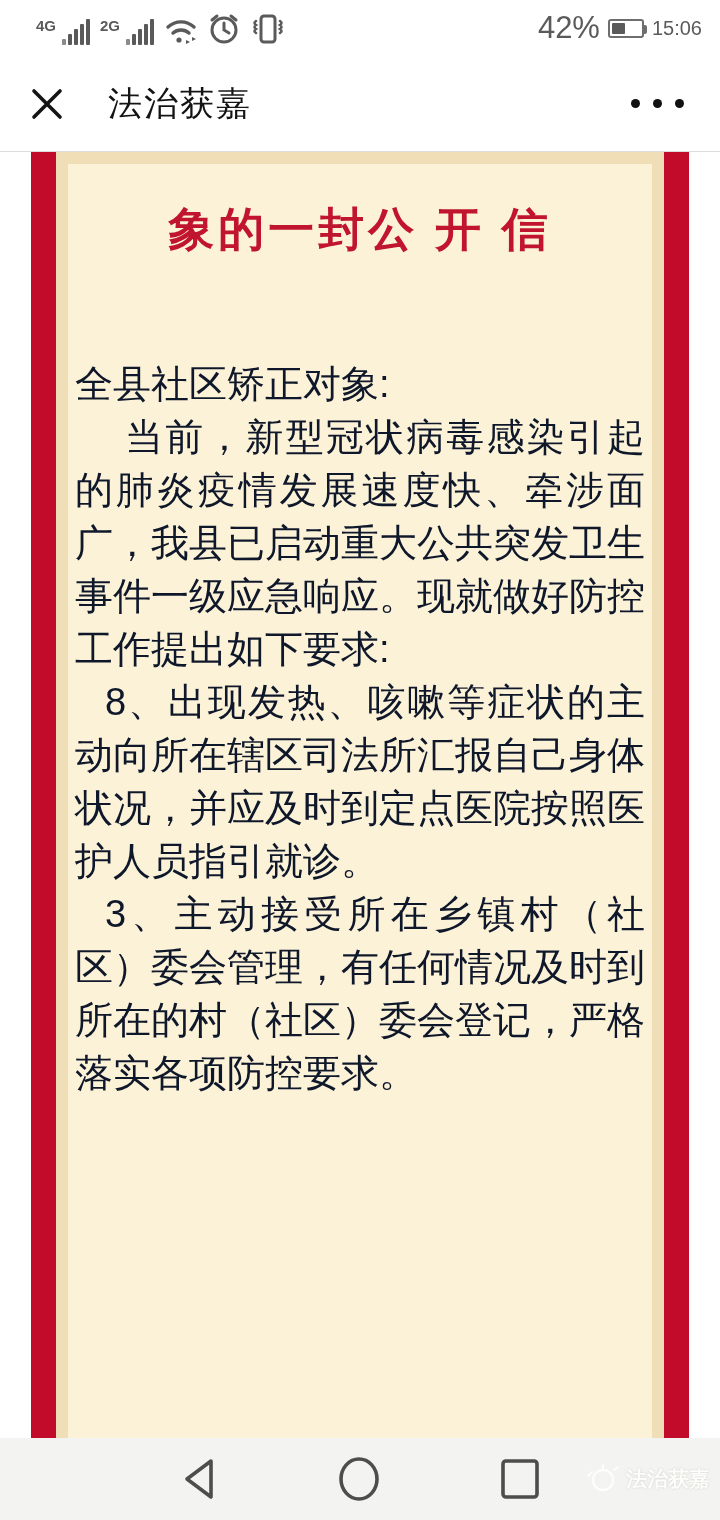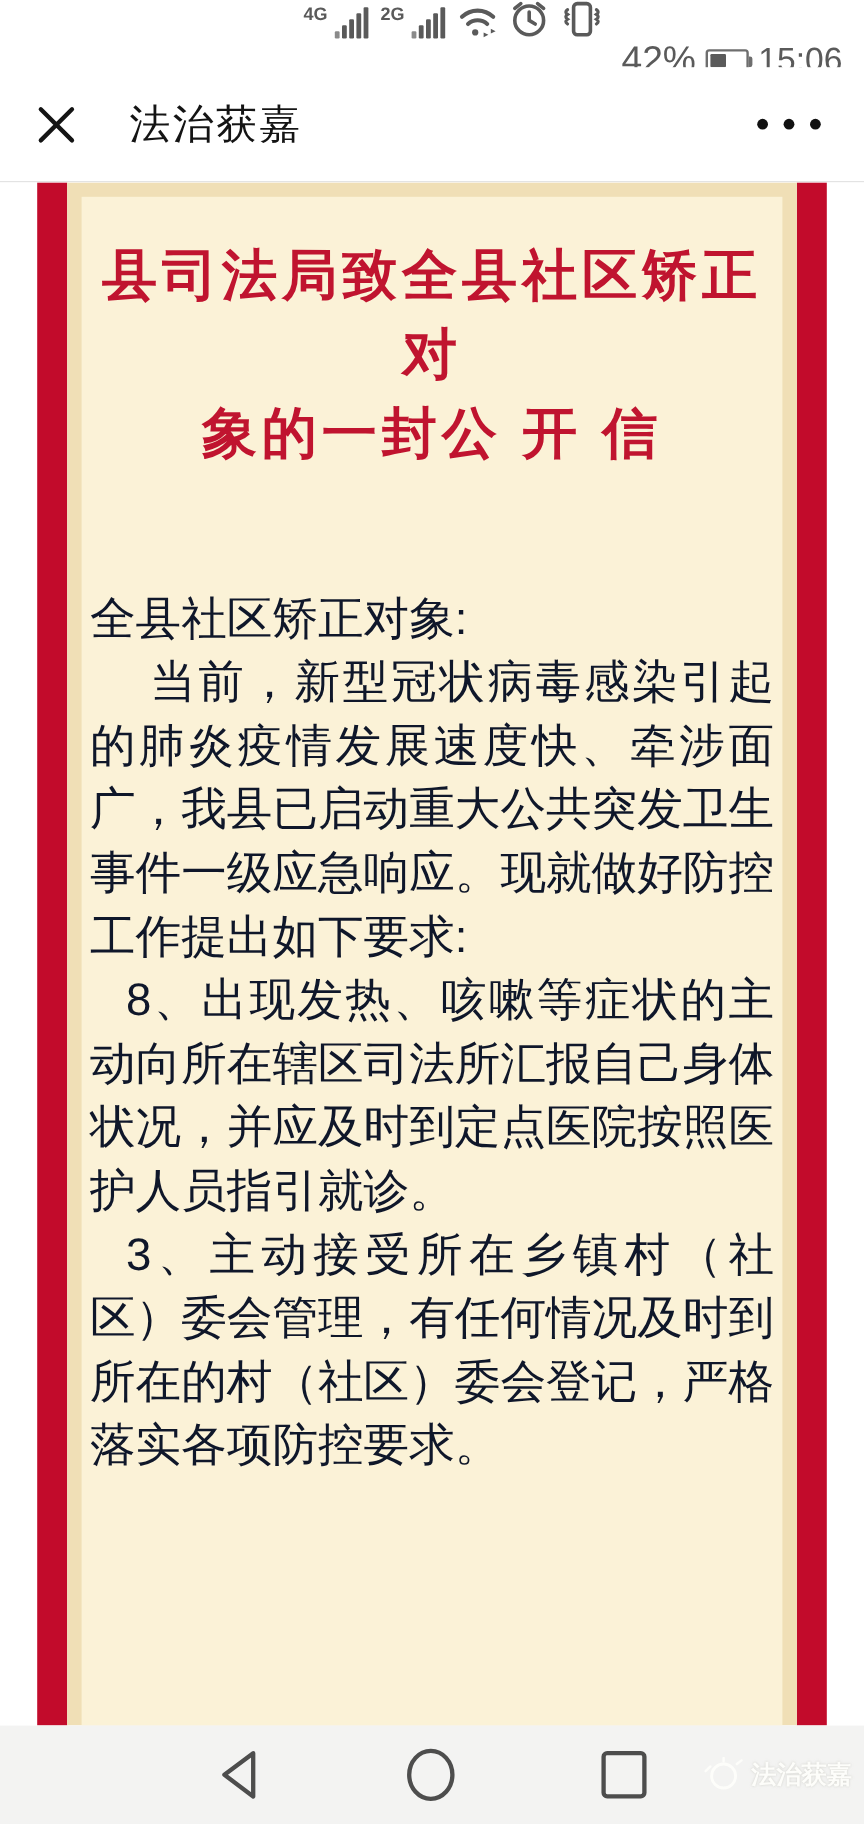--- a/index.html
+++ b/index.html
@@ -7,39 +7,38 @@
   body {
     font-family:"Liberation Sans","DejaVu Sans",sans-serif;
     background:#ffffff; position:relative; overflow:hidden;
   }
 
   
   .status-bar {
     position:absolute; top:0; left:0; width:720px; height:56px;
     background:#fff; display:flex; align-items:center;
     color:#5a5a5a;
-    flex-direction:column;
   }
   .sb-left { display:flex; align-items:flex-end; gap:10px; margin-left:36px; height:34px; }
   .sb-right { margin-left:auto; display:flex; align-items:center; gap:8px; margin-right:18px; }
   .sig { display:flex; align-items:flex-end; gap:6px; }
   .sig .net { font-size:15px; font-weight:bold; color:#5a5a5a; line-height:1; margin-bottom:12px; }
   .bars { display:flex; align-items:flex-end; gap:2px; height:26px; }
   .bars i { display:block; width:4px; background:#5a5a5a; border-radius:1px; }
   .bars i:nth-child(1){height:6px;background:#8a8a8a;}
   .bars i:nth-child(2){height:11px;}
   .bars i:nth-child(3){height:16px;}
   .bars i:nth-child(4){height:21px;}
   .bars i:nth-child(5){height:26px;}
   .sb-icon { display:flex; align-items:center; }
   .batt-pct { font-size:31px; color:#5a5a5a; }
   .battery { position:relative; width:36px; height:19px; border:2px solid #6e6e6e; border-radius:3px; }
   .battery .fill { position:absolute; left:2px; top:2px; bottom:2px; width:42%; background:#5a5a5a; border-radius:1px; }
   .battery .nub { position:absolute; right:-5px; top:4px; width:3px; height:9px; background:#6e6e6e; border-radius:0 2px 2px 0; }
-  .clock-txt { font-size:28px; color:#5a5a5a; }
+  .clock-txt { font-size:20px; color:#5a5a5a; }
 
   
   .header {
     position:absolute; top:56px; left:0; width:720px; height:96px;
     background:#fff; border-bottom:1px solid #dcdcdc;
     display:flex; align-items:center;
   }
   .close-x { margin-left:30px; width:34px; height:34px; position:relative; cursor:pointer; }
   .header-title { margin-left:44px; font-size:34px; color:#141414; font-weight:500; letter-spacing:2px; }
   .more-dots { margin-left:auto; margin-right:36px; display:flex; gap:13px; cursor:pointer; }
@@ -162,21 +161,20 @@
       <i></i>
     </span>
 </div>
 
 <div class="letter-wrap">
   <div class="red-bar left"></div>
   <div class="red-bar right"></div>
   <div class="paper-frame">
     <div class="paper">
       <div class="letter-title">
-        <div>县司法局致全县社区矫正对</div>
         <div>象的一封公 开 信</div>
       </div>
       <div class="letter-body">
         <p>全县社区矫正对象:</p>
         <p class="indent">当前，新型冠状病毒感染引起的肺炎疫情发展速度快、牵涉面广，我县已启动重大公共突发卫生事件一级应急响应。现就做好防控工作提出如下要求:</p>
         <p class="indent-num">8、出现发热、咳嗽等症状的主动向所在辖区司法所汇报自己身体状况，并应及时到定点医院按照医护人员指引就诊。</p>
         <p class="indent-num">3、主动接受所在乡镇村（社区）委会管理，有任何情况及时到所在的村（社区）委会登记，严格落实各项防控要求。</p>
 
       </div>
     </div>

